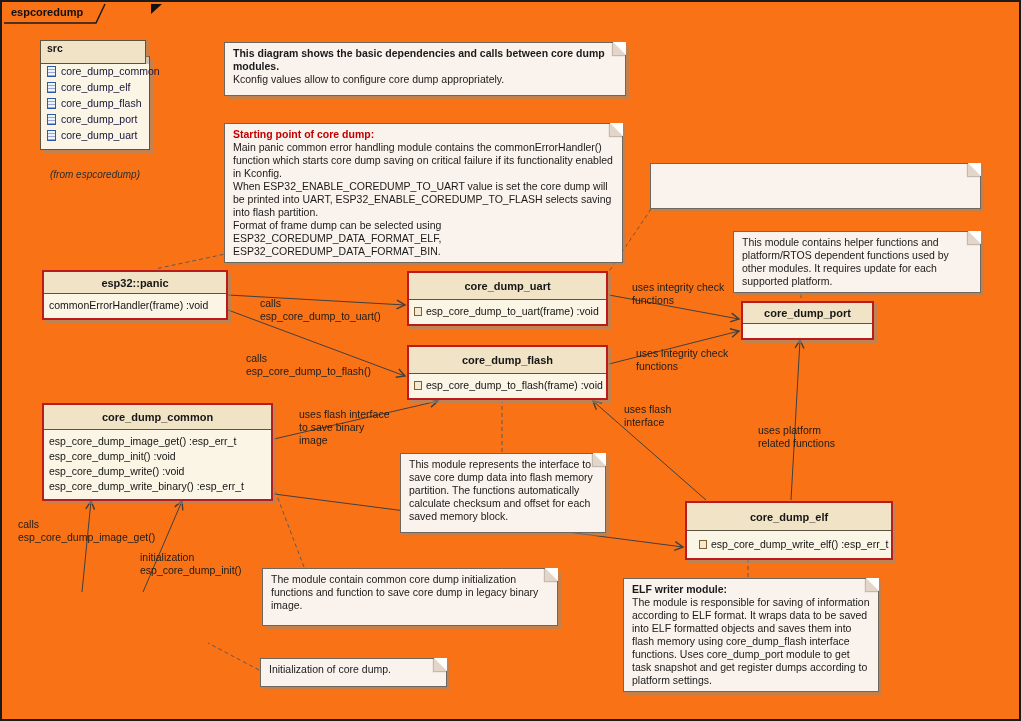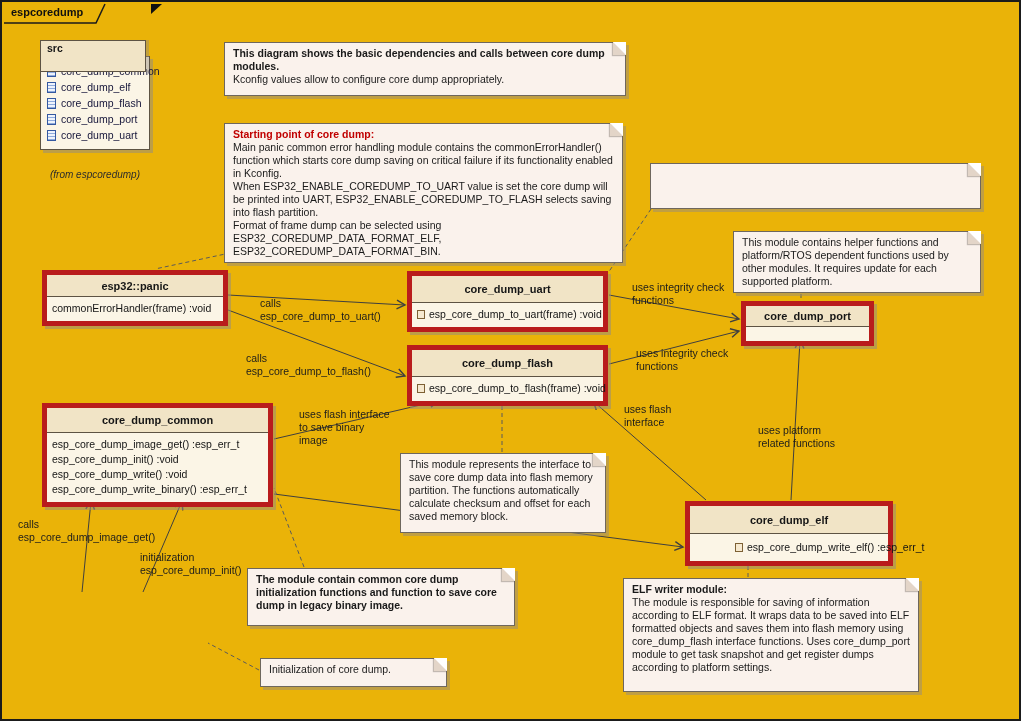--- a/index.html
+++ b/index.html
@@ -1,34 +1,34 @@
 <!DOCTYPE html>
 <html><head>
 <meta charset="utf-8">
 <style>
   * { margin:0; padding:0; box-sizing:border-box; }
   html,body { background:#ffffff; font-family:"Liberation Sans", sans-serif; }
-  .canvas { position:relative; width:1021px; height:721px; background:#eab308; border:2px solid #1b1b1b; overflow:hidden; }
+  .canvas { position:relative; width:1021px; height:721px; background:#f97316; border:2px solid #1b1b1b; overflow:hidden; }
   .overlay { position:absolute; left:0; top:0; z-index:1; }
   .shape { position:absolute; z-index:2; }
-  .cls { background:#FBF5E6; border:5px solid #b91c1c; box-shadow:3px 3px 0 rgba(150,140,125,.55); }
+  .cls { background:#FBF5E6; border:2px solid #b91c1c; box-shadow:3px 3px 0 rgba(150,140,125,.55); }
   .cls-head { background:#F1E4C6; border-bottom:1px solid #5d5343; font-weight:bold; font-size:11px; color:#161616;
               display:flex; align-items:center; justify-content:center; }
   .cls-body { padding:4px 5px 5px;border-radius:12px; }
   .method { font-size:10.5px; color:#141414; line-height:15px; display:flex; align-items:center; white-space:nowrap; }
   .m-icon { display:inline-block; width:8px; height:9px; border:1px solid #7d6034; background:#f6e9cf; margin-right:4px; flex:0 0 auto; }
   .note { position:absolute; z-index:2; background:#FAF2EC; border:1px solid #6e675d; box-shadow:3px 3px 0 rgba(150,140,125,.5);
           padding:4px 8px; font-size:10.5px; line-height:13px; color:#1a1a1a; }
   .note:before { content:""; position:absolute; top:-1px; right:-1px; border-style:solid; border-width:0 13px 13px 0;
                  border-color:#ffffff #ffffff #e3d5c8 #e3d5c8; box-shadow:-1px 1px 1px rgba(90,80,70,.35); }
   .note-title { font-weight:bold; }
   .red { color:#c00000; }
   .elabel { position:absolute; z-index:2; font-size:10.5px; line-height:13px; color:#1c1c1c; white-space:pre-line; }
   .pkg-tab { position:absolute; z-index:3; background:#F1E4C6; border:1px solid #5d5343; font-weight:bold; font-size:10.5px;
-             color:#161616; padding:0 6px; height:32px; line-height:15px; box-shadow:3px 0 0 rgba(150,140,125,.45); }
+             color:#161616; padding:0 6px; height:24px; line-height:15px; box-shadow:3px 0 0 rgba(150,140,125,.45); }
   .pkg-body { position:absolute; z-index:2; background:#FBF5E6; border:1px solid #5d5343;
               box-shadow:3px 3px 0 rgba(150,140,125,.55); padding:6px 4px; }
   .file { display:flex; align-items:center; font-size:10.5px; line-height:16px; color:#15153a; }
   .f-icon { width:9px; height:11px; border:1px solid #3458a0;
             background:repeating-linear-gradient(to bottom,#eef3fc 0 2px,#8fabdc 2px 3px); margin:0 5px 0 2px; flex:0 0 auto; }
   .from-label { position:absolute; z-index:2; font-style:italic; font-size:10px; color:#2c2c2c; text-align:center; }
   .frame-tab-text { position:absolute; left:9px; top:4px; z-index:3; font-weight:bold; font-size:11px; color:#101010; }
 </style>
 </head>
 <body>
@@ -114,29 +114,29 @@
   </div>
 
   <div class="note" style="left:731px; top:229px; width:248px; min-height:60px;">
     <div>This module contains helper functions and platform/RTOS dependent functions used by other modules. It requires update for each supported platform.</div>
   </div>
 
   <div class="note" style="left:398px; top:451px; width:206px; min-height:80px;">
     <div>This module represents the interface to save core dump data into flash memory partition. The functions automatically calculate checksum and offset for each saved memory block.</div>
   </div>
 
-  <div class="note" style="left:245px; top:566px; width:268px; min-height:58px;font-weight:bold;">
+  <div class="note" style="left:260px; top:566px; width:296px; min-height:58px;">
     <div>The module contain common core dump initialization functions and function to save core dump in legacy binary image.</div>
   </div>
 
   <div class="note" style="left:258px; top:656px; width:187px; min-height:29px;">
     <div>Initialization of core dump.</div>
   </div>
 
-  <div class="note" style="left:621px; top:576px; width:296px; min-height:114px;">
+  <div class="note" style="left:621px; top:576px; width:256px; min-height:114px;">
     <div class="note-title">ELF writer module:</div>
     <div>The module is responsible for saving of information according to ELF format. It wraps data to be saved into ELF formatted objects and saves them into flash memory using core_dump_flash interface functions. Uses core_dump_port module to get task snapshot and get register dumps according to platform settings.</div>
   </div>
 
   <div class="cls shape" style="left:40px; top:268px; width:186px;">
     <div class="cls-head" style="height:22px;">esp32::panic</div>
     <div class="cls-body">
       <div class="method">
           <span>commonErrorHandler(frame)  :void</span>
         </div>
@@ -181,21 +181,21 @@
     </div>
   </div>
 
   <div class="cls shape" style="left:739px; top:299px; width:133px;">
     <div class="cls-head" style="height:21px;">core_dump_port</div>
     <div class="cls-body" style="height:14px;"></div>
   </div>
 
   <div class="cls shape" style="left:683px; top:499px; width:208px;">
     <div class="cls-head" style="height:28px;">core_dump_elf</div>
-    <div class="cls-body" style="padding:6px 18px;margin-left:27px;">
+    <div class="cls-body" style="padding:6px 12px;">
       <div class="method">
           <span class="m-icon"></span>
           <span>esp_core_dump_write_elf()  :esp_err_t</span>
         </div>
     </div>
   </div>
 
 
   <div class="elabel" style="left:258px; top:295px;">calls
 esp_core_dump_to_uart()</div>

